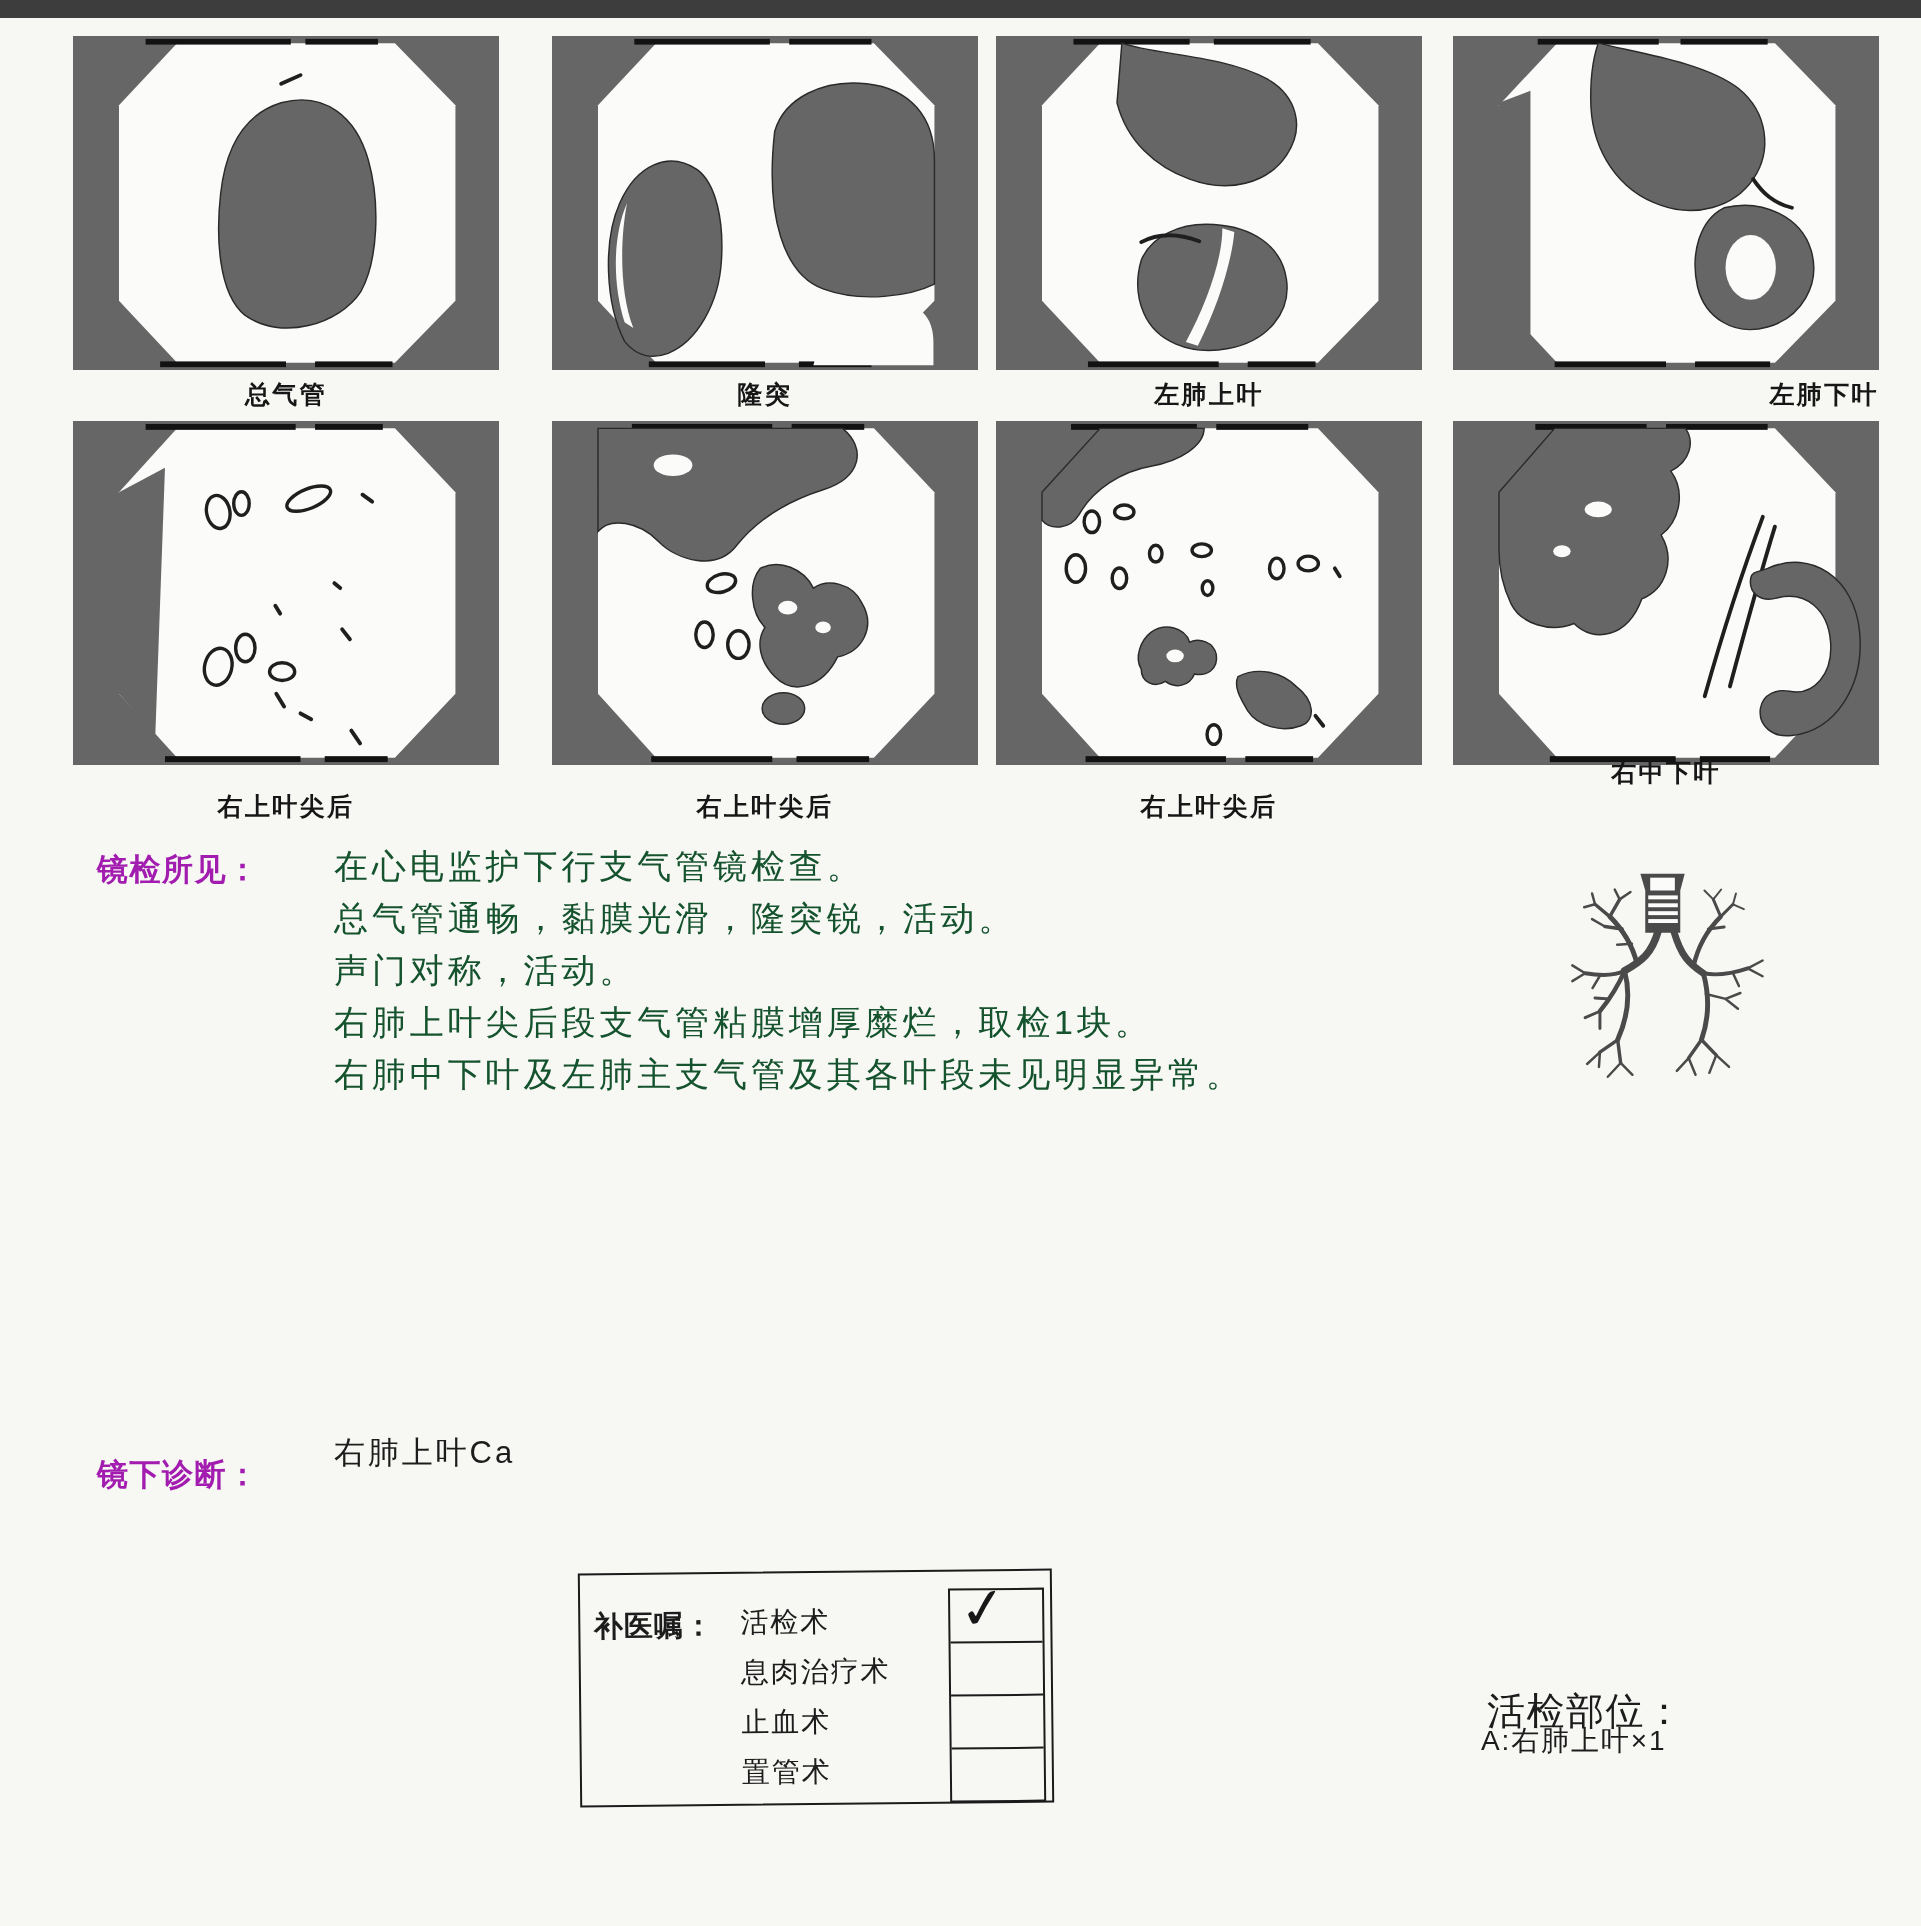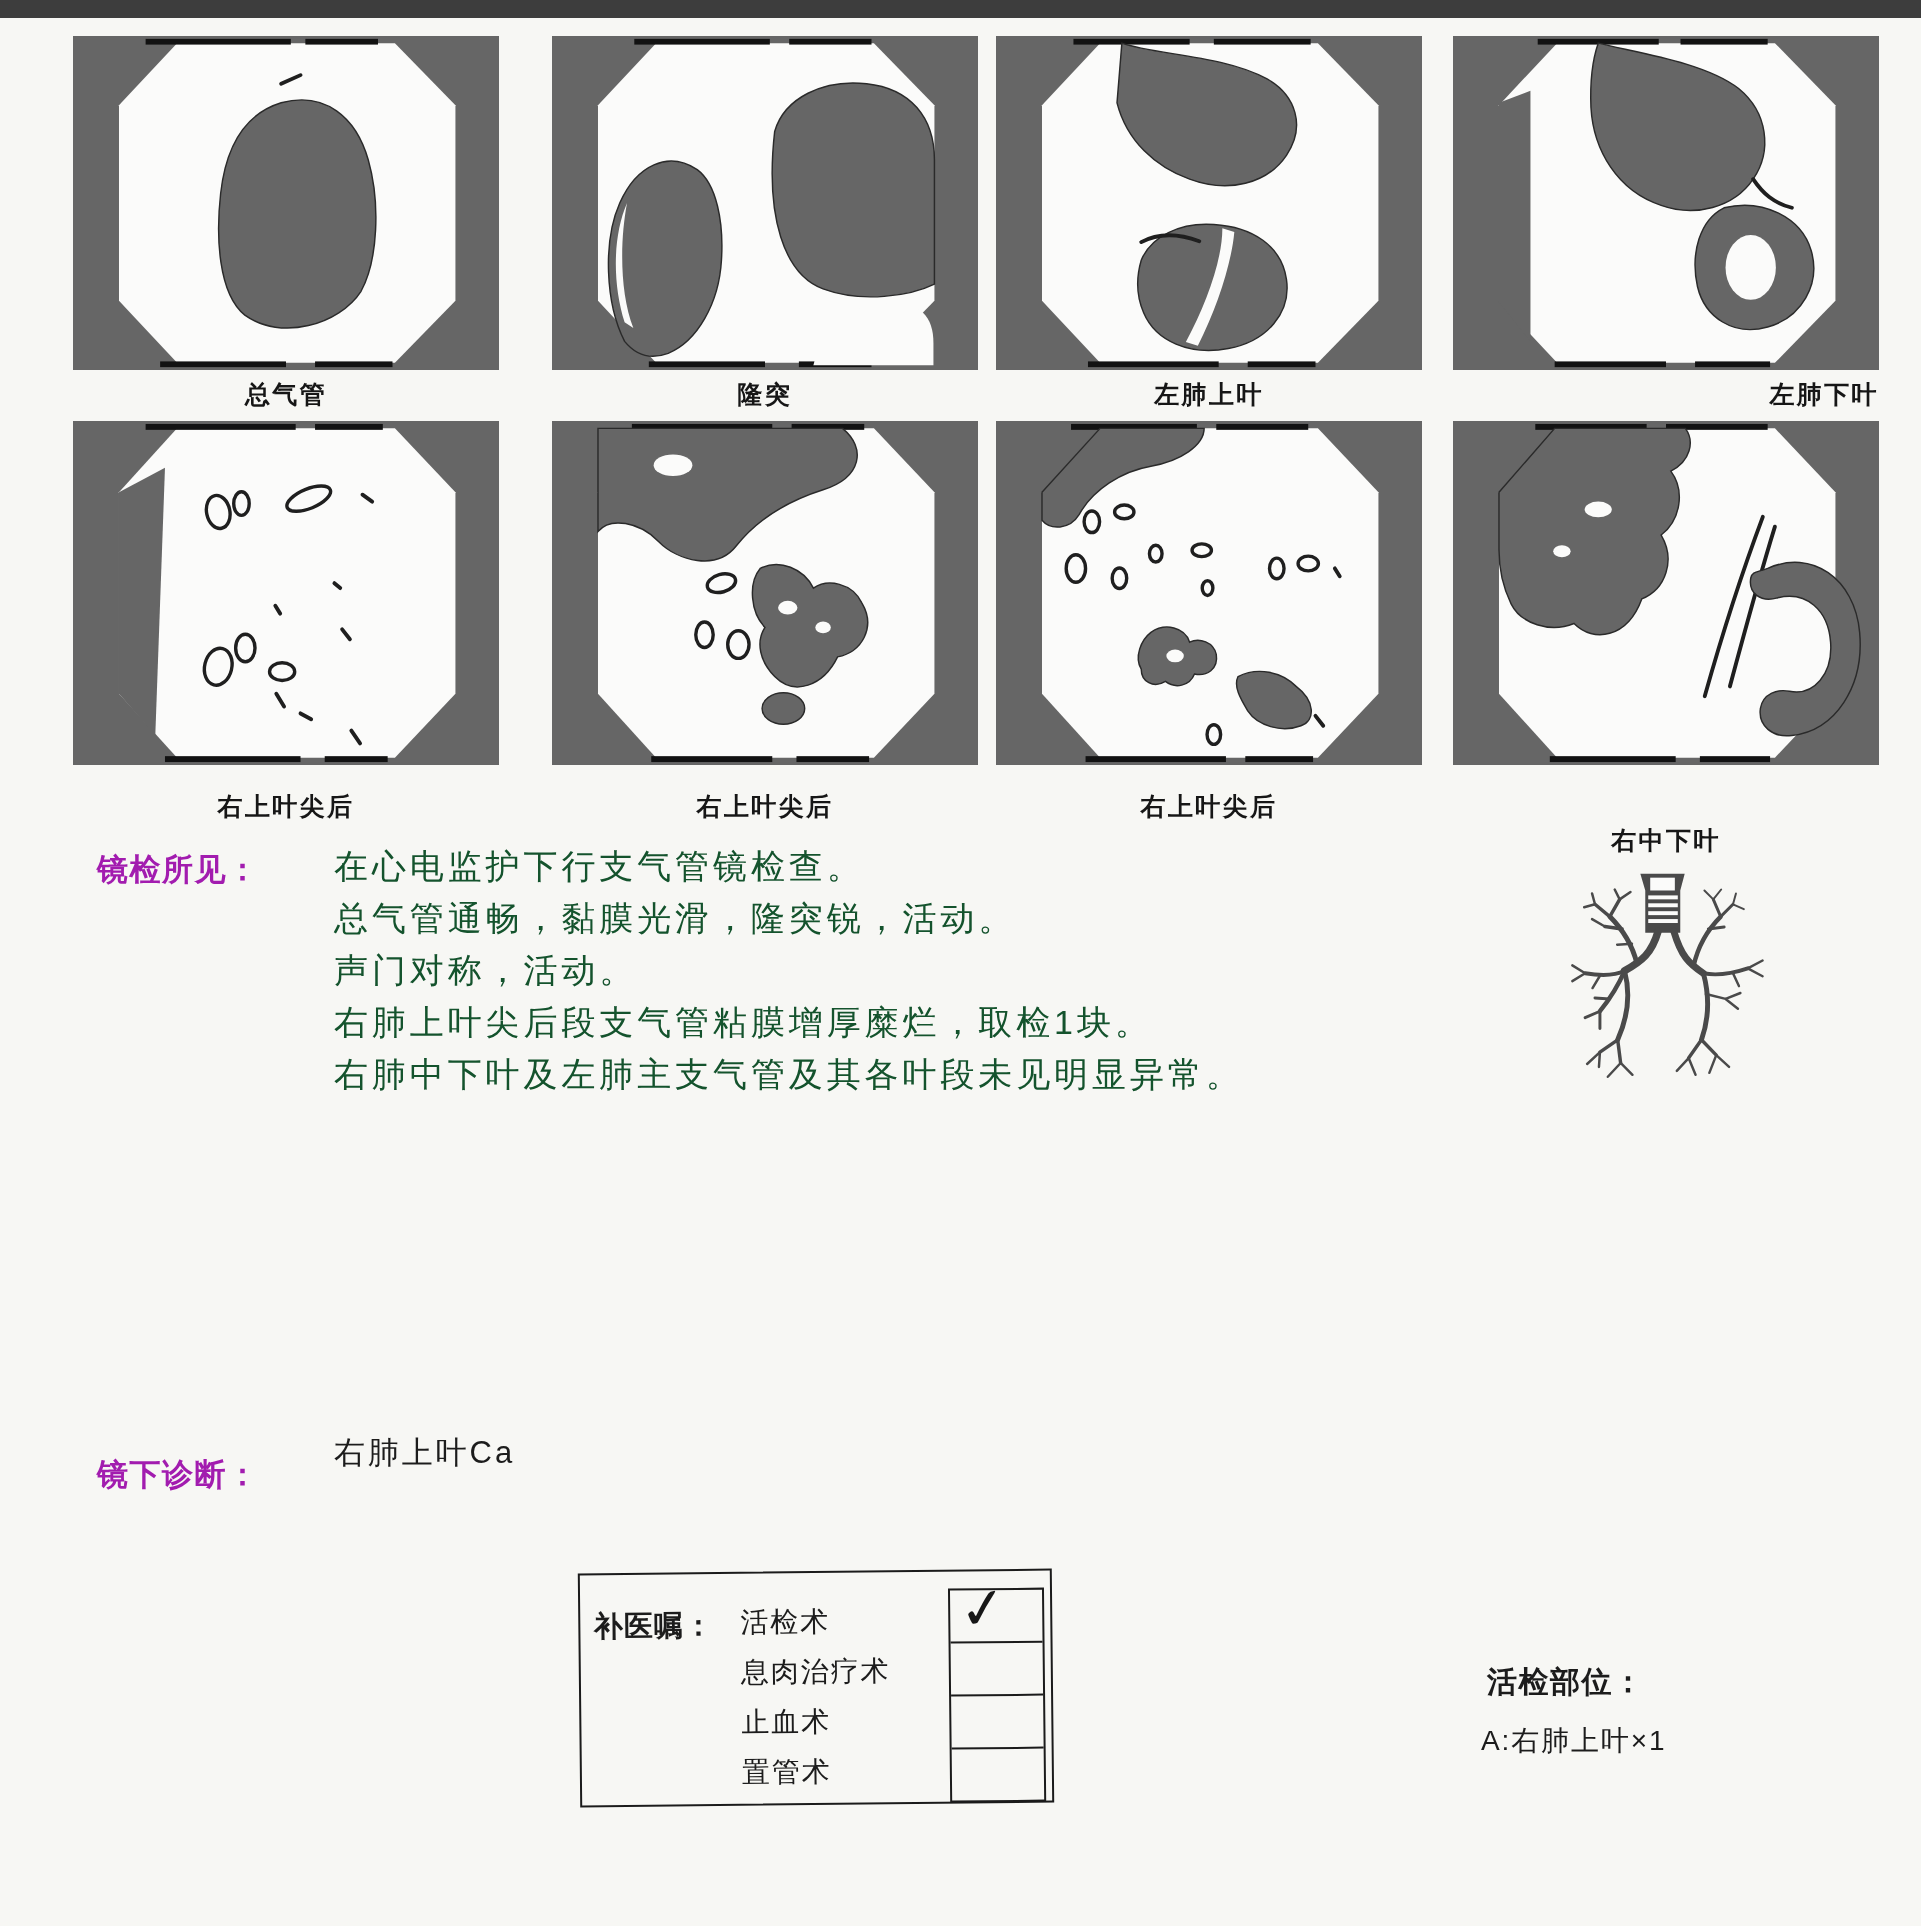--- a/index.html
+++ b/index.html
@@ -28,21 +28,21 @@
   }
   .orders-title{font-size:29px;font-weight:bold;letter-spacing:1px;}
   .order-item{font-size:28px;letter-spacing:1.9px;height:50px;white-space:nowrap;}
   .checkcol{width:92px;border:2.4px solid #1b1b1b;}
   .checkcell{height:51px;border-bottom:2.4px solid #1b1b1b;position:relative;}
   .checkcell:last-child{border-bottom:none;}
   .checkmark{
     position:absolute;left:8.7px;top:-10.7px;font-size:57px;font-weight:bold;
     color:#171717;transform:rotate(-6deg);line-height:1;
   }
-  .biopsy-label{font-size:30px;font-weight:bold;letter-spacing:1.5px;}
+  .biopsy-label{font-size:38px;font-weight:normal;letter-spacing:1.5px;margin-top:24px;}
   .biopsy-value{font-size:28px;letter-spacing:1.9px;}
   .blob{fill:#666;stroke:#2a2a2a;stroke-width:3;}
   .ring{fill:#fbfbfa;stroke:#1f1f1f;stroke-width:7;}
   .mark{stroke:#1f1f1f;stroke-width:8;fill:none;stroke-linecap:round;}
   .dash{fill:#121212;}
   .oct{fill:#fbfbfa;}
   .treeline{stroke:#4a4a4a;fill:none;stroke-linecap:round;}
 </style>
 </head>
 <body>
@@ -202,21 +202,21 @@
     <ellipse cx="225" cy="265" rx="18" ry="12" fill="#fbfbfa"></ellipse>
     <path class="mark" d="M640,195 C600,300 560,420 520,560 M665,215 C632,320 602,430 572,540" stroke-width="7"></path>
     <path class="blob" d="M650,300 C740,260 830,320 840,430 C850,540 790,630 700,640 C660,645 630,620 635,585 C640,555 670,545 695,550 C745,560 785,515 780,450 C775,385 730,345 670,360 C635,370 610,350 615,320 C618,305 630,308 650,300 Z"></path>
     <ellipse cx="712" cy="468" rx="52" ry="72" fill="#fbfbfa"></ellipse>
   </svg>
 </div>
 
 <div class="abs photo-label" style="left:73px;top:790px;">右上叶尖后</div>
 <div class="abs photo-label" style="left:552px;top:790px;">右上叶尖后</div>
 <div class="abs photo-label" style="left:996px;top:790px;">右上叶尖后</div>
-<div class="abs photo-label" style="left:1453px;top:824px;font-family:Liberation Mono, monospace;">右中下叶</div>
+<div class="abs photo-label" style="left:1453px;top:756px;font-family:Liberation Mono, monospace;">右中下叶</div>
 
 <div class="abs sec-label" style="left:97px;top:849px;">镜检所见：</div>
 <div class="abs findings-lines" style="left:334px;top:840px;">
   <div>在心电监护下行支气管镜检查。</div>
   <div>总气管通畅，黏膜光滑，隆突锐，活动。</div>
   <div>声门对称，活动。</div>
   <div>右肺上叶尖后段支气管粘膜增厚糜烂，取检1块。</div>
   <div>右肺中下叶及左肺主支气管及其各叶段未见明显异常。</div>
 </div>
 

